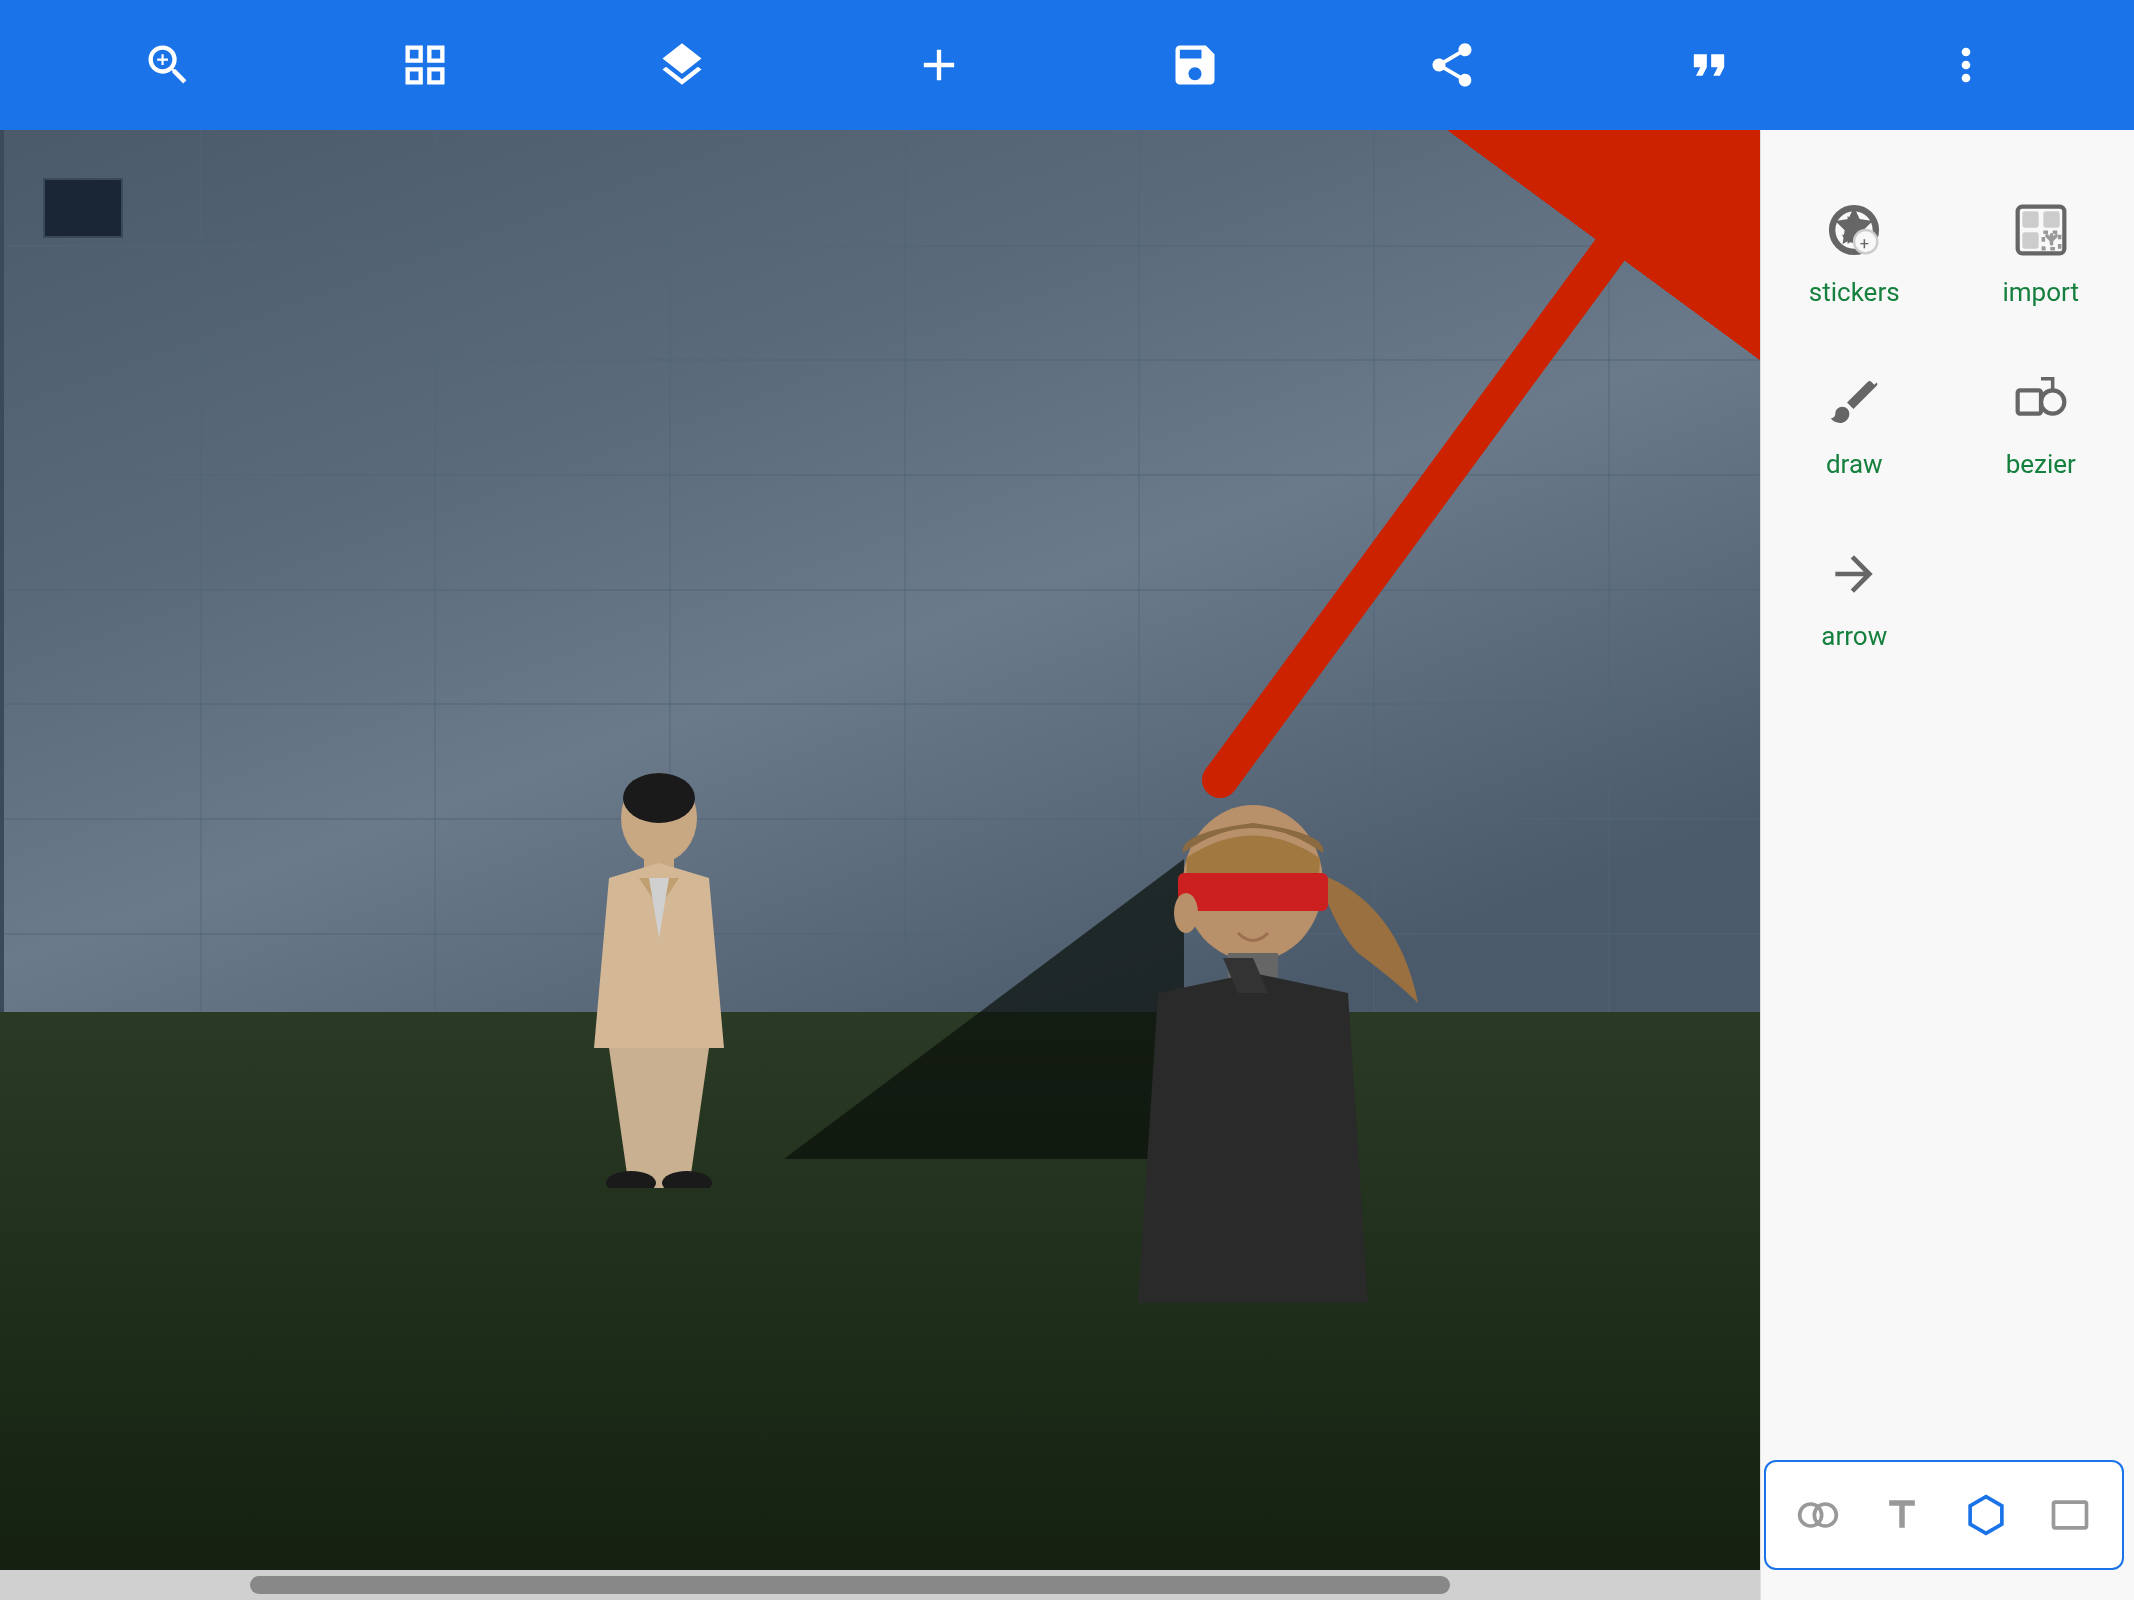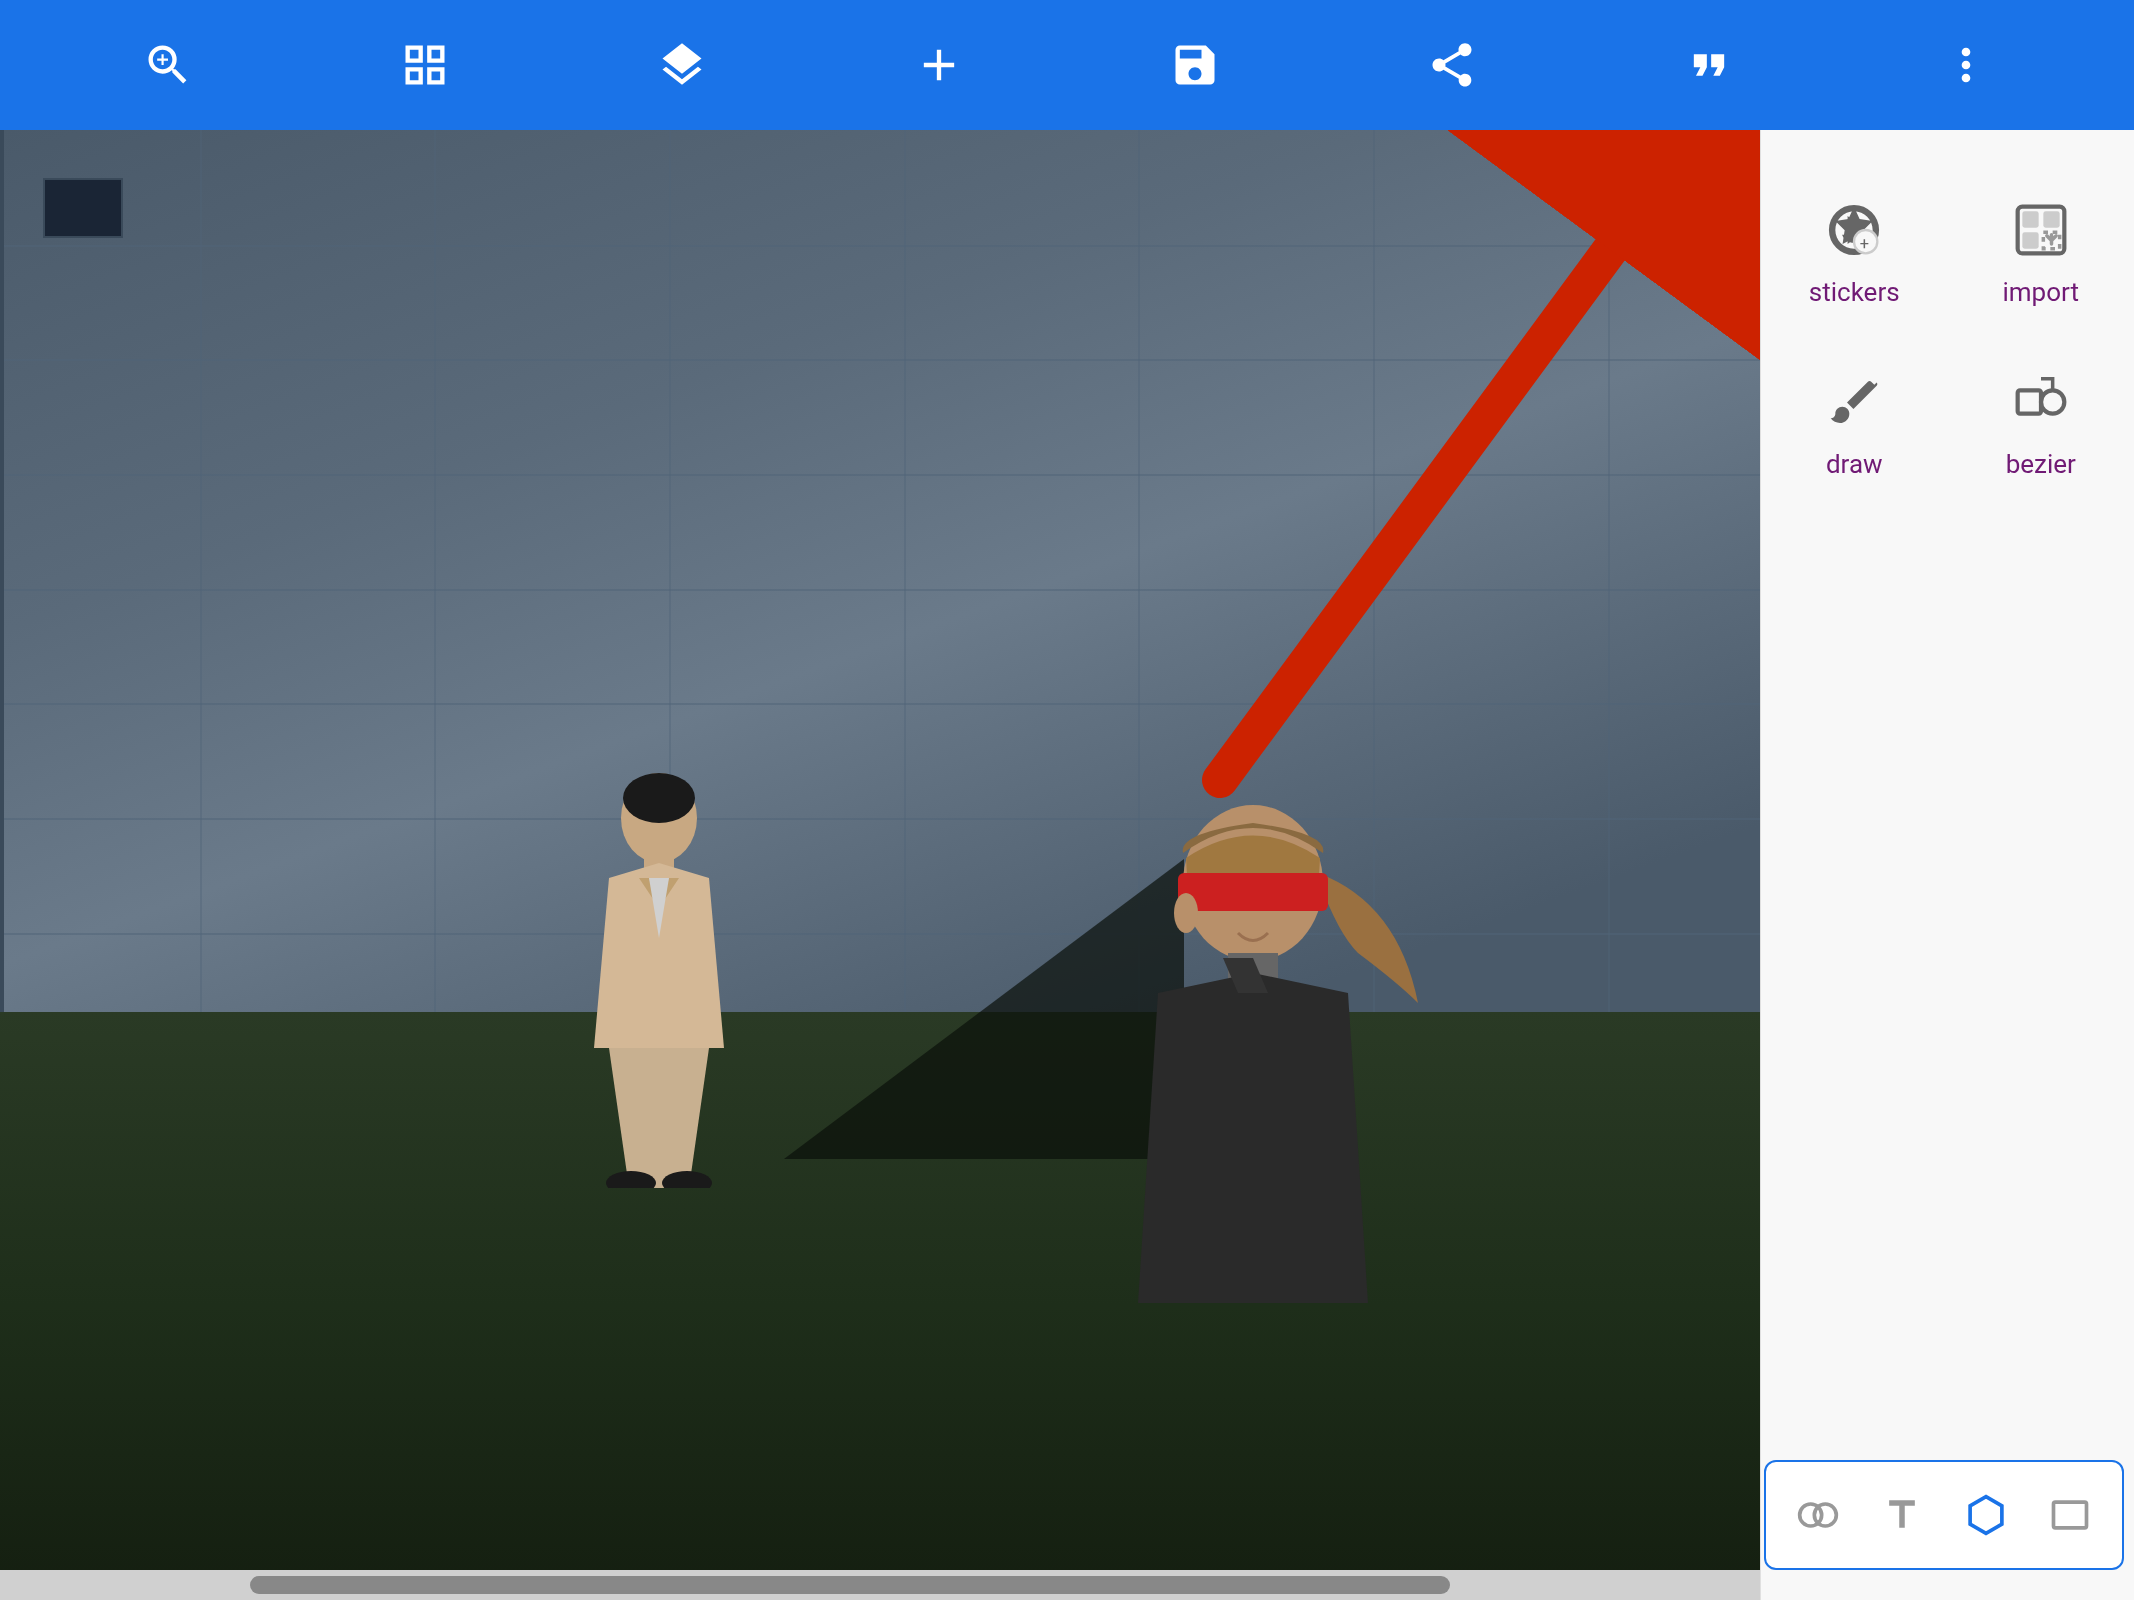--- a/index.html
+++ b/index.html
@@ -180,21 +180,21 @@
       margin-bottom: 12px;
     }
     .tool-icon svg {
       width: 56px;
       height: 56px;
       fill: #666;
     }
 
     .tool-label {
       font-size: 26px;
-      color: #701a75;
+      color: #15803d;
       text-align: center;
     }
 
     
     .red-arrow-overlay {
       position: absolute;
       top: 130px;
       right: 374px;
       width: 600px;
       height: 720px;
@@ -423,20 +423,28 @@
         <svg viewBox="0 0 24 24">
           <rect x="2" y="7" width="10" height="10" rx="1" fill="none" stroke="#666" stroke-width="1.8"></rect>
           <circle cx="17" cy="12" r="5" fill="none" stroke="#666" stroke-width="1.8"></circle>
           <path d="M12 2 L17 2 L17 7" fill="none" stroke="#666" stroke-width="1.5"></path>
         </svg>
       </div>
       <span class="tool-label">bezier</span>
     </div>
 
 
+    <div class="tool-item">
+      <div class="tool-icon">
+        <svg viewBox="0 0 24 24">
+          <path d="M12 4l-1.41 1.41L16.17 11H4v2h12.17l-5.58 5.59L12 20l8-8z" fill="#666"></path>
+        </svg>
+      </div>
+      <span class="tool-label">arrow</span>
+    </div>
 
   </div>
 
   <div class="bottom-toolbar">
 
     <div class="bottom-tool-btn">
       <svg viewBox="0 0 24 24">
         <circle cx="8" cy="12" r="6" fill="none" stroke="#999" stroke-width="2"></circle>
         <circle cx="16" cy="12" r="6" fill="none" stroke="#999" stroke-width="2"></circle>
       </svg>

